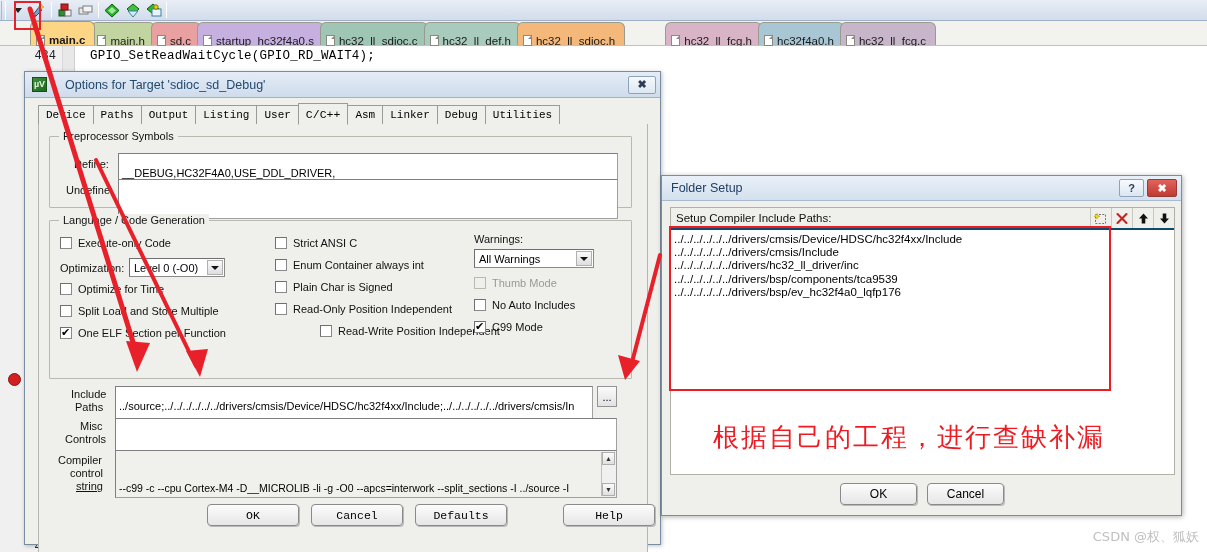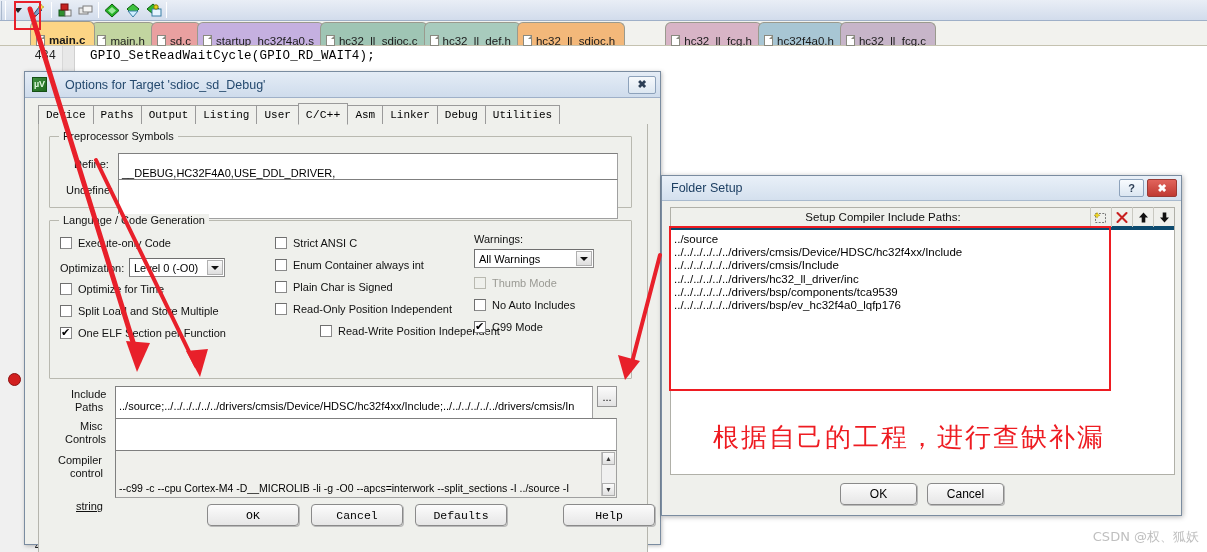--- a/index.html
+++ b/index.html
@@ -223,21 +223,21 @@
   .closebtn {
     width: 30px; height: 18px; border: 1px solid #9a3a34; border-radius: 2px;
     background: linear-gradient(#e1645c,#c03a32);
     display: flex; align-items: center; justify-content: center;
     font-size: 11px; color: #fff; font-weight: bold;
   }
   .fs-body { position: absolute; left: 8px; top: 31px; width: 505px; height: 268px;
              background: #eff0ec; border: 1px solid #b0b0a8; }
   .fs-bar {
     position: absolute; left: 0; top: 0; right: 0; height: 22px;
-    border-bottom: 4px solid #0c4a6e; display: flex; align-items: center; text-align: center;
+    border-bottom: 2px solid #0c4a6e; display: flex; align-items: center;
   }
   .fs-bar .cap { flex: 1; font-size: 11.5px; color: #111; padding-left: 5px; }
   .ibtn {
     width: 21px; height: 20px; display: flex; align-items: center; justify-content: center;
     border-left: 1px solid #c9c9c1; font-size: 12px; color: #111;
   }
   .fs-list {
     position: absolute; left: 0; top: 22px; right: 0; bottom: 0;
     background: #fff; font-size: 11.5px; color: #000; padding: 3px 0 0 3px; line-height: 13.2px;
   }
@@ -503,21 +503,21 @@
       <span class="lbl" style="left:36px; top:277px;">Paths</span>
       <div class="tin" style="left:76px; top:262px; width:478px; height:21px;">../source;../../../../../../drivers/cmsis/Device/HDSC/hc32f4xx/Include;../../../../../../drivers/cmsis/In</div>
       <div class="dots" style="left:558px; top:262px;">...</div>
 
       <span class="lbl" style="left:41px; top:296px;">Misc</span>
       <span class="lbl" style="left:26px; top:309px;">Controls</span>
       <div class="tin" style="left:76px; top:294px; width:502px; height:21px;"></div>
 
       <span class="lbl" style="left:19px; top:330px;">Compiler</span>
       <span class="lbl" style="left:31px; top:343px;">control</span>
-      <span class="lbl" style="left:37px; top:376px;text-decoration:underline;">string</span>
+      <span class="lbl" style="left:37px; top:356px;text-decoration:underline;">string</span>
       <div class="ta" style="left:76px; top:326px; width:502px; height:48px;">
         <div style="white-space:nowrap;overflow:hidden;">--c99 -c --cpu Cortex-M4 -D__MICROLIB -li -g -O0 --apcs=interwork --split_sections -I ../source -I</div>
         
         <div class="vsb">
           <div class="ar">▲</div>
           <div class="ar">▼</div>
         </div>
       </div>
     </div>
 
@@ -555,21 +555,20 @@
               <path d="M6.5 1.5 L11 6.5 L8.3 6.5 L8.3 11.5 L4.7 11.5 L4.7 6.5 L2 6.5 Z" fill="#111"></path>
             </svg>
         </div>
         <div class="ibtn">
           <svg width="13" height="13" viewBox="0 0 13 13">
               <path d="M6.5 11.5 L11 6.5 L8.3 6.5 L8.3 1.5 L4.7 1.5 L4.7 6.5 L2 6.5 Z" fill="#111"></path>
             </svg>
         </div>
       </div>
       <div class="fs-list" id="fslist">
-          <div>../source</div>
           <div>../../../../../../drivers/cmsis/Device/HDSC/hc32f4xx/Include</div>
           <div>../../../../../../drivers/cmsis/Include</div>
           <div>../../../../../../drivers/hc32_ll_driver/inc</div>
           <div>../../../../../../drivers/bsp/components/tca9539</div>
           <div>../../../../../../drivers/bsp/ev_hc32f4a0_lqfp176</div>
         </div>
     </div>
 
     <div class="btn" style="left:178px; top:307px; width:77px; font-family:'Liberation Sans',sans-serif; font-size:12px;">OK</div>
     <div class="btn" style="left:265px; top:307px; width:77px; font-family:'Liberation Sans',sans-serif; font-size:12px;">Cancel</div>

